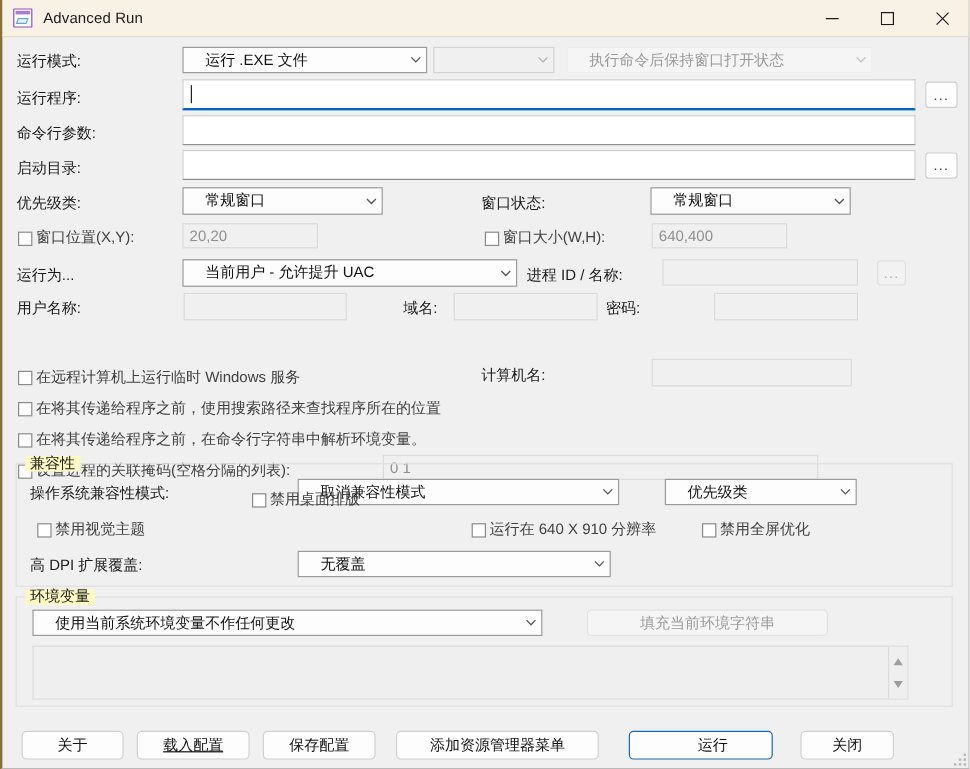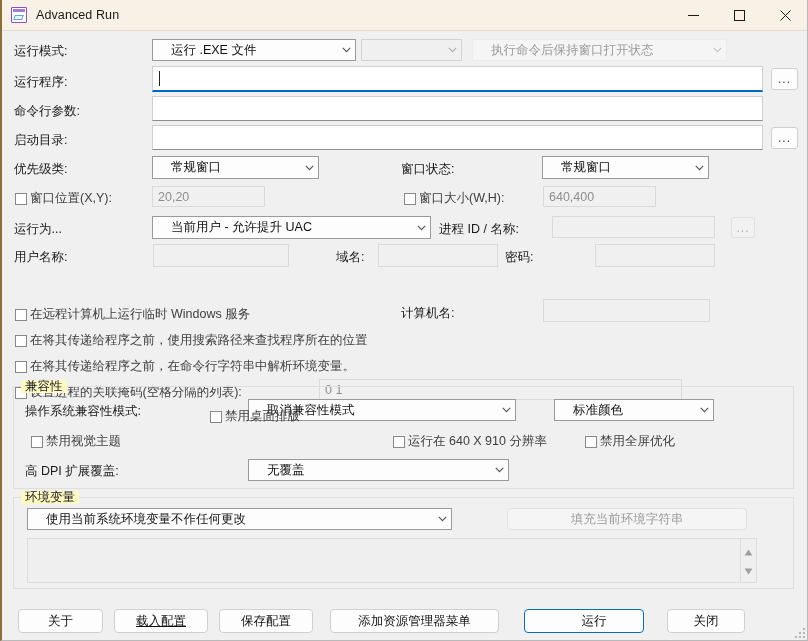--- a/index.html
+++ b/index.html
@@ -353,21 +353,21 @@
   <div class="lbl" style="left:23px; top:404px;">操作系统兼容性模式:</div>
   <div class="combo" style="left:246px; top:399px; width:268px; height:22px;">
     <span class="cv">取消兼容性模式</span>
     <span class="arrow">
       <svg width="9" height="6" viewBox="0 0 9 6">
           <polyline points="0.8,0.8 4.5,4.6 8.2,0.8" fill="none" stroke="#555" stroke-width="1.1"></polyline>
         </svg>
     </span>
   </div>
   <div class="combo" style="left:552px; top:399px; width:160px; height:22px;">
-    <span class="cv">标准颜色</span>
+    <span class="cv">优先级类</span>
     <span class="arrow">
       <svg width="9" height="6" viewBox="0 0 9 6">
           <polyline points="0.8,0.8 4.5,4.6 8.2,0.8" fill="none" stroke="#555" stroke-width="1.1"></polyline>
         </svg>
     </span>
   </div>
 
   <div class="cbrow" style="left:29px; top:433px;">
     <span class="cbox"></span>
     <span>禁用视觉主题</span>
@@ -399,21 +399,21 @@
   <div class="group-title" style="left:19px; top:491px;">环境变量</div>
 
   <div class="combo" style="left:25px; top:508px; width:425px; height:22px;">
     <span class="cv">使用当前系统环境变量不作任何更改</span>
     <span class="arrow">
       <svg width="9" height="6" viewBox="0 0 9 6">
           <polyline points="0.8,0.8 4.5,4.6 8.2,0.8" fill="none" stroke="#555" stroke-width="1.1"></polyline>
         </svg>
     </span>
   </div>
-  <div class="pbtn disabled" style="left:505px; top:508px; width:240px; height:22px;">填充当前环境字符串</div>
+  <div class="pbtn disabled" style="left:487px; top:508px; width:201px; height:22px;">填充当前环境字符串</div>
 
   <div class="envbox" style="left:25px; top:538px; width:730px; height:45px;">
 
     <div class="vscroll">
       <span>
         <svg width="9" height="7" viewBox="0 0 9 7">
             <polygon points="4.5,0.6 8.4,6.4 0.6,6.4" fill="#9e9e9e"></polygon>
           </svg>
       </span>
       <span>

